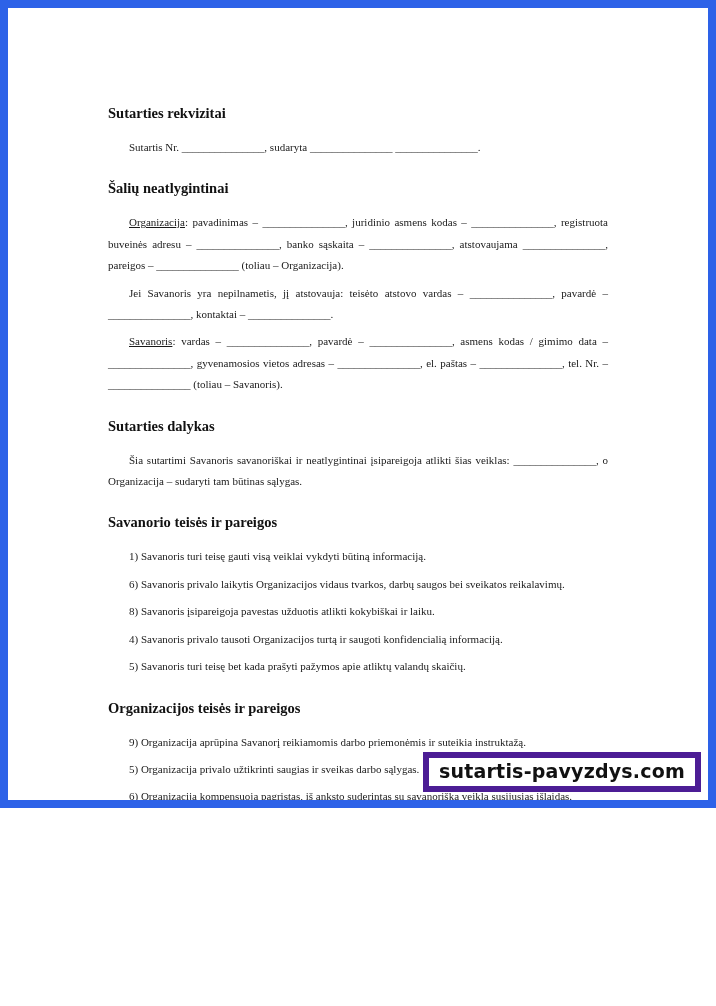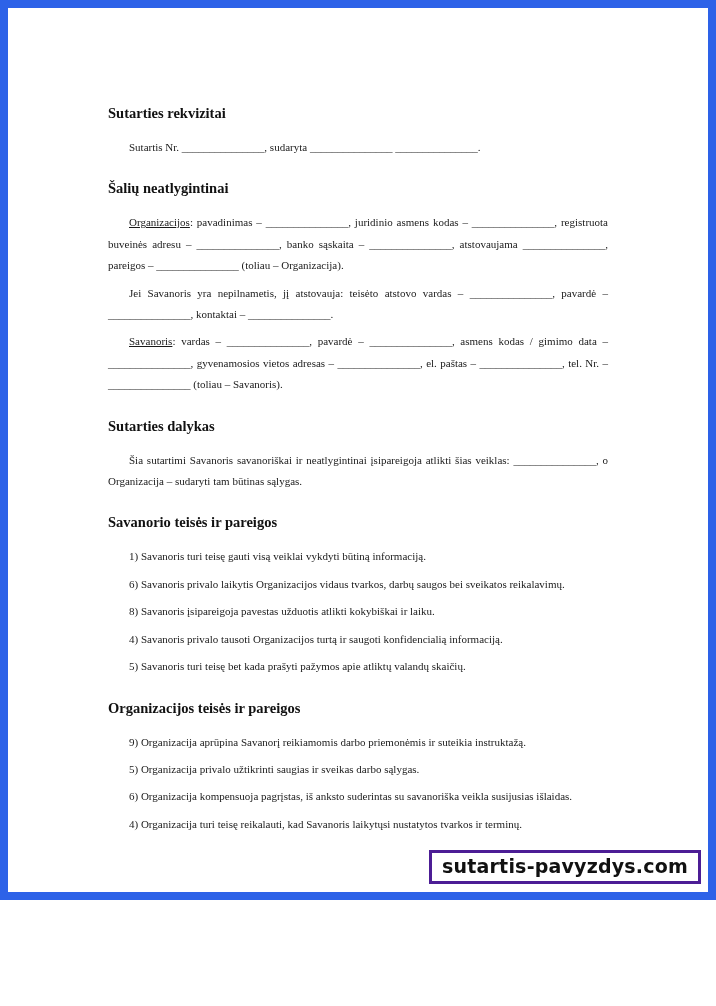--- a/index.html
+++ b/index.html
@@ -7,21 +7,21 @@
     --page-bg: #ffffff;
   }
   html, body {
     margin: 0;
     padding: 0;
     background: #ffffff;
   }
   .page {
     position: relative;
     width: 716px;
-    height: 900px;
+    height: 808px;
     box-sizing: border-box;
     border: 8px solid var(--border-color);
     background: var(--page-bg);
     overflow: hidden;
     font-family: "Liberation Serif", serif;
     color: #1a1a1a;
   }
   .content {
     padding: 96px 100px 0 100px;
   }
@@ -43,42 +43,42 @@
     text-indent: 21px;
   }
   .u {
     text-decoration: underline;
   }
   .site-badge {
     position: absolute;
     right: 7px;
     bottom: 8px;
     background: #ffffff;
-    border: 3px solid #4c1d95;
+    border: 6px solid #4c1d95;
     padding: 2px 10px 4px 10px;
     font-family: "DejaVu Sans", sans-serif;
     font-weight: bold;
     font-size: 19px;
     color: #111;
     letter-spacing: 0.2px;
   }
 </style>
 </head>
 <body>
 
 <div class="page">
   <div class="content">
 
     <div class="doc-heading first">Sutarties rekvizitai</div>
 
     <p class="doc-para">Sutartis Nr. _______________, sudaryta _______________ _______________.</p>
 
     <div class="doc-heading">Šalių neatlygintinai</div>
 
-    <p class="doc-para"><span class="u">Organizacijos</span><span>: pavadinimas – _______________, juridinio asmens kodas – _______________, registruota buveinės adresu – _______________, banko sąskaita – _______________, atstovaujama _______________, pareigos – _______________ (toliau – Organizacija).</span></p>
+    <p class="doc-para"><span class="u">Organizacija</span><span>: pavadinimas – _______________, juridinio asmens kodas – _______________, registruota buveinės adresu – _______________, banko sąskaita – _______________, atstovaujama _______________, pareigos – _______________ (toliau – Organizacija).</span></p>
 
     <p class="doc-para">Jei Savanoris yra nepilnametis, jį atstovauja: teisėto atstovo vardas – _______________, pavardė – _______________, kontaktai – _______________.</p>
 
     <p class="doc-para"><span class="u">Savanoris</span><span>: vardas – _______________, pavardė – _______________, asmens kodas / gimimo data – _______________, gyvenamosios vietos adresas – _______________, el. paštas – _______________, tel. Nr. – _______________ (toliau – Savanoris).</span></p>
 
     <div class="doc-heading">Sutarties dalykas</div>
 
     <p class="doc-para">Šia sutartimi Savanoris savanoriškai ir neatlygintinai įsipareigoja atlikti šias veiklas: _______________, o Organizacija – sudaryti tam būtinas sąlygas.</p>
 
     <div class="doc-heading">Savanorio teisės ir pareigos</div>

